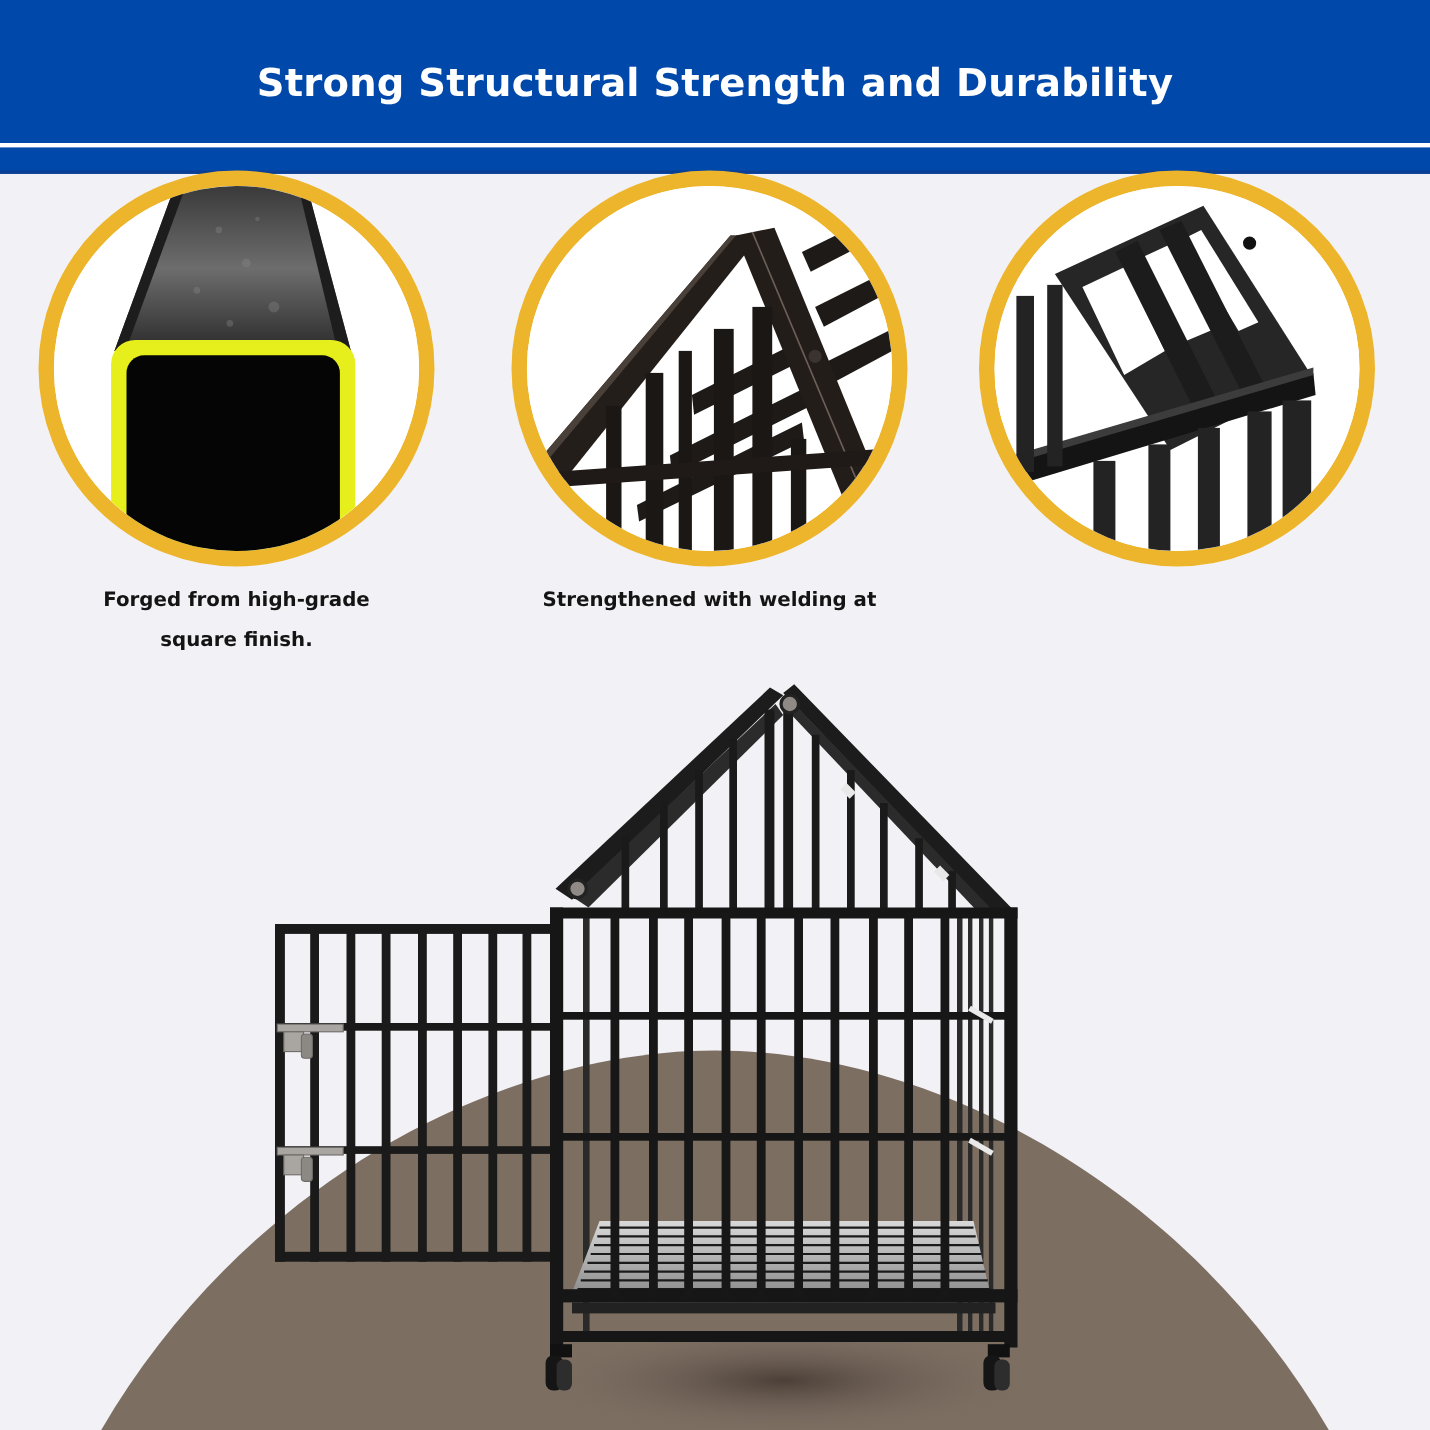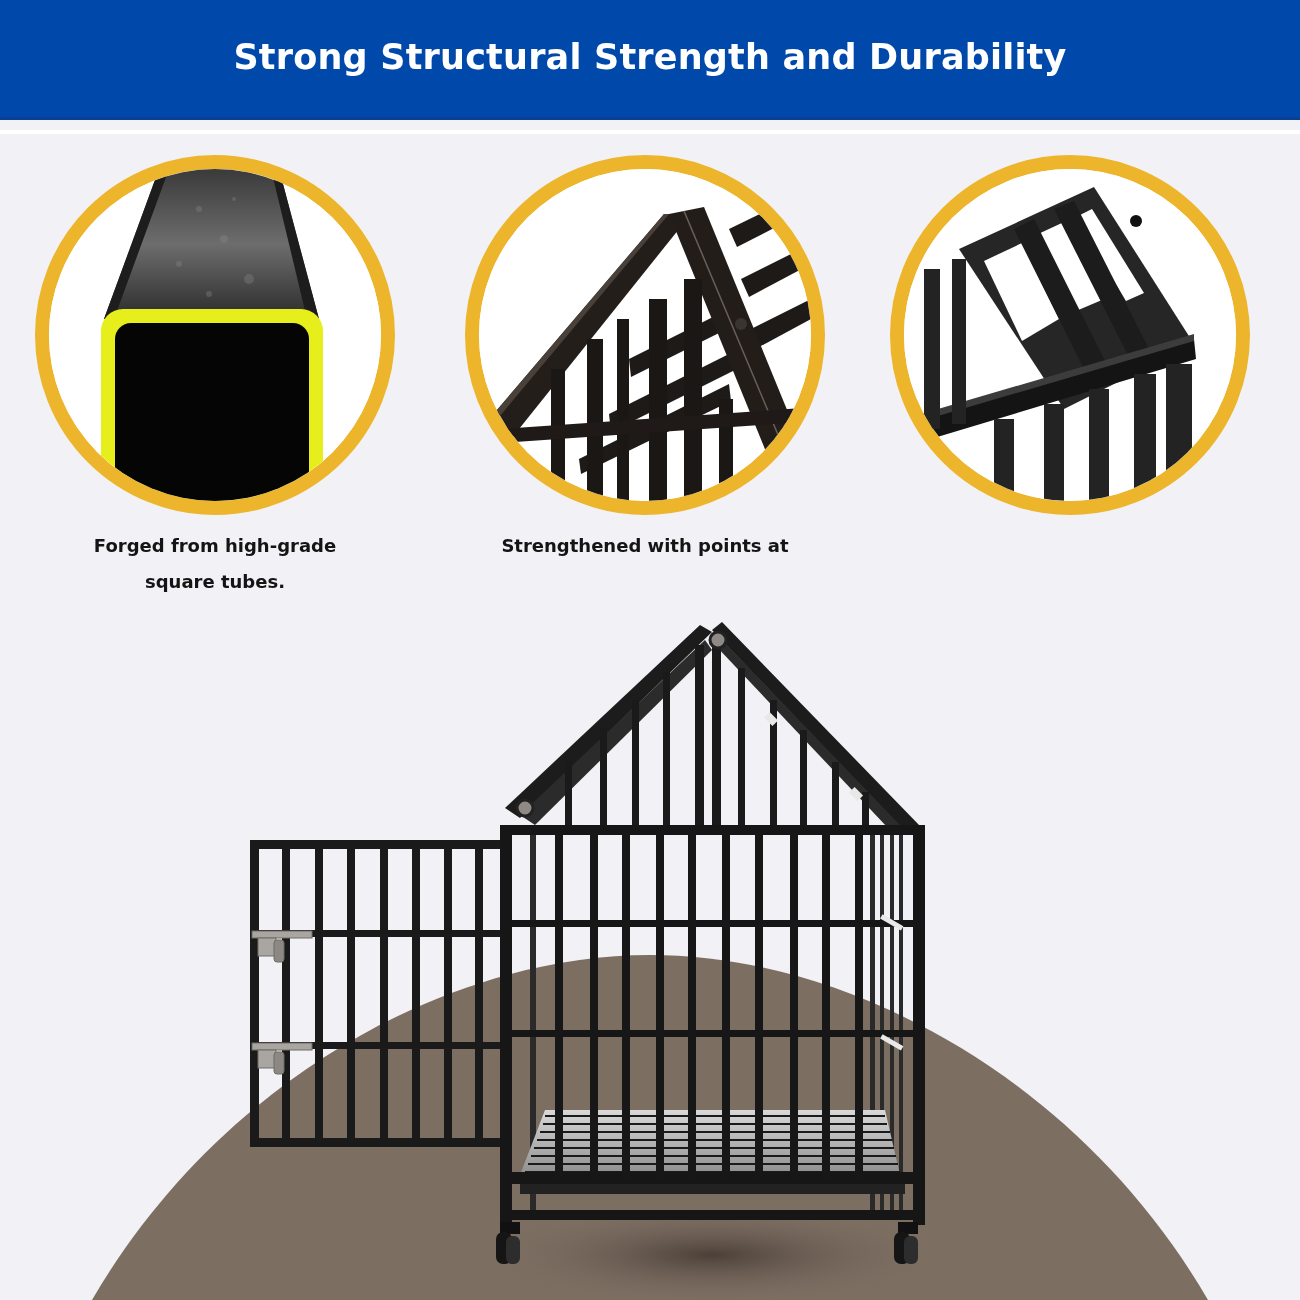--- a/index.html
+++ b/index.html
@@ -4,21 +4,21 @@
 <style>
   * { box-sizing: border-box; margin: 0; padding: 0; }
   html, body { width: 1300px; height: 1300px; overflow: hidden; }
   body {
     position: relative;
     background: #f2f2f6;
     font-family: "DejaVu Sans", "Liberation Sans", sans-serif;
     color: #111;
   }
   .banner {
-    position: absolute; left: 0; top: 0; width: 1300px; height: 120px;
+    position: absolute; left: 0; top: 0; width: 1300px; height: 158px;
     background: #0049ab;
     border-bottom: 3px solid #0a3f94;
     display: flex; align-items: center; justify-content: center;
   }
   .banner h1 {
     color: #ffffff;
     font-family: "DejaVu Sans", sans-serif;
     font-weight: bold;
     font-size: 35px;
     letter-spacing: 0.2px;
@@ -88,21 +88,21 @@
         <circle cx="160" cy="125" r="3"></circle>
           <circle cx="185" cy="30" r="2"></circle>
       </g>
 
       <rect x="52" y="140" width="222" height="200" rx="22" fill="#e6ef1c"></rect>
       <rect x="66" y="154" width="194" height="186" rx="16" fill="#050505"></rect>
     </svg>
   </div>
   <div class="caption">
     <div>Forged from high-grade</div>
-    <div>square tubes.</div>
+    <div>square finish.</div>
   </div>
 </div>
 
 <div class="feature" id="feature-2">
   <div class="circle">
     <svg viewBox="0 0 332 332">
       <rect width="332" height="332" fill="#ffffff"></rect>
 
       <g fill="#1e1a18">
         <polygon points="250,60 332,20 332,40 258,78"></polygon>
@@ -125,21 +125,21 @@
         <rect x="108" y="170" width="16" height="162"></rect>
         <rect x="138" y="150" width="12" height="182"></rect>
         <rect x="170" y="130" width="18" height="202"></rect>
         <rect x="205" y="110" width="18" height="222"></rect>
         <rect x="240" y="230" width="14" height="102"></rect>
       </g>
       <rect x="0" y="250" width="332" height="14" fill="#1f1a17" transform="rotate(-4 166 257)"></rect>
     </svg>
   </div>
   <div class="caption">
-    <div>Strengthened with points at</div>
+    <div>Strengthened with welding at</div>
   </div>
 </div>
 
 <div class="feature" id="feature-3">
   <div class="circle">
     <svg viewBox="0 0 332 332">
       <rect width="332" height="332" fill="#ffffff"></rect>
 
       <g fill="#262626">
         <polygon points="55,80 190,18 290,175 160,240"></polygon>

